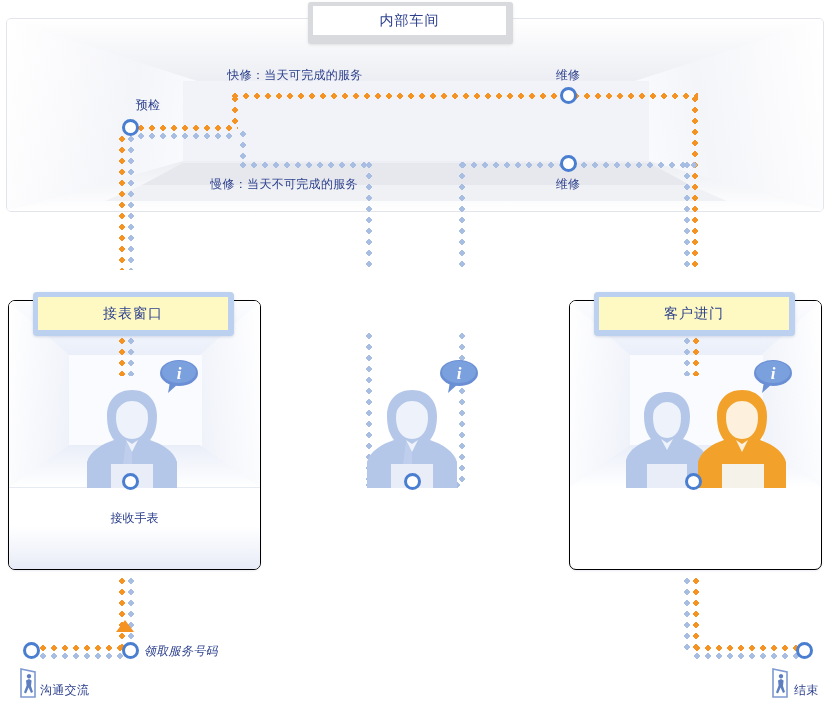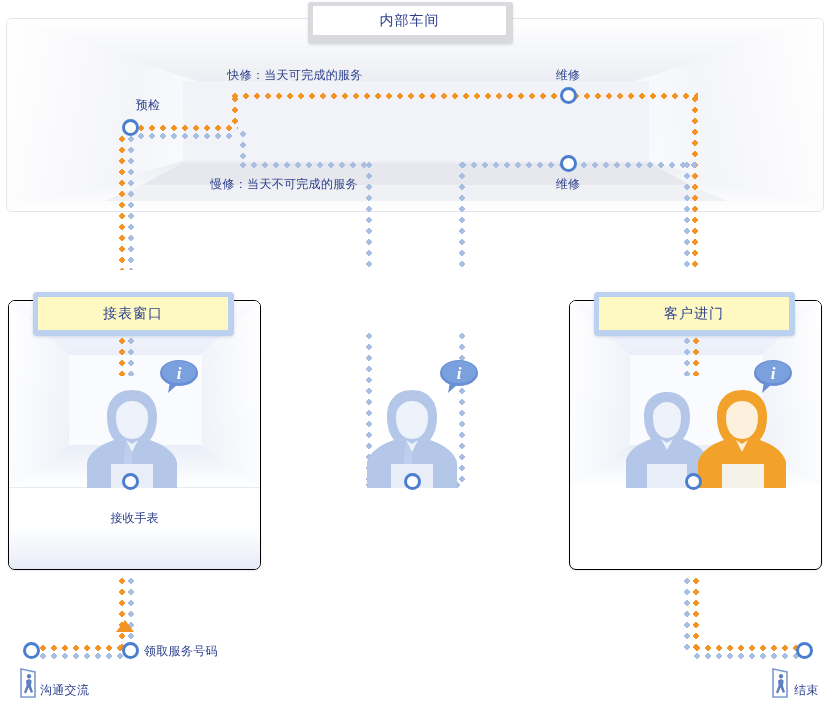--- a/index.html
+++ b/index.html
@@ -360,21 +360,21 @@
   </div>
 
   <div class="dotV o-v" style="left:119px; top:578px; height:72px;"></div>
   <div class="dotV b-v" style="left:128px; top:578px; height:72px;"></div>
   <div class="arrowup" style="left:116px; top:620px;"></div>
 
   <div class="dotH o-h" style="left:40px; top:645px; width:90px;"></div>
   <div class="dotH b-h" style="left:40px; top:653px; width:90px;"></div>
   <div class="node" style="left:23px; top:642px;"></div>
   <div class="node" style="left:122px; top:642px;"></div>
-  <div class="lbl" style="left:144px; top:644px;">领取服务号码</div>
+  <div class="lbl" style="left:144px; top:644px;font-style:italic;">领取服务号码</div>
 
   <div class="dooricon" style="left:18px; top:668px;">
     <svg width="26" height="30" viewBox="0 0 26 30" aria-hidden="true">
       <path d="M3 1 L17 4 L17 29 L3 29 Z" fill="none" stroke="#7e9ad2" stroke-width="1.6"></path>
       <path d="M11 6 C12.2 6 13.2 7 13.2 8.2 C13.2 9.4 12.2 10.4 11 10.4 C9.8 10.4 8.8 9.4 8.8 8.2 C8.8 7 9.8 6 11 6 Z" fill="#5d7fc0"></path>
       <path d="M11 11 L13.6 12.5 L13 18 L15 24 L13 25 L10.6 19.6 L8 25.5 L6 24.6 L8.6 17.6 L8 12.6 Z" fill="#5d7fc0"></path>
     </svg>
   </div>
   <div class="lbl" style="left:40px; top:683px;">沟通交流</div>
 

